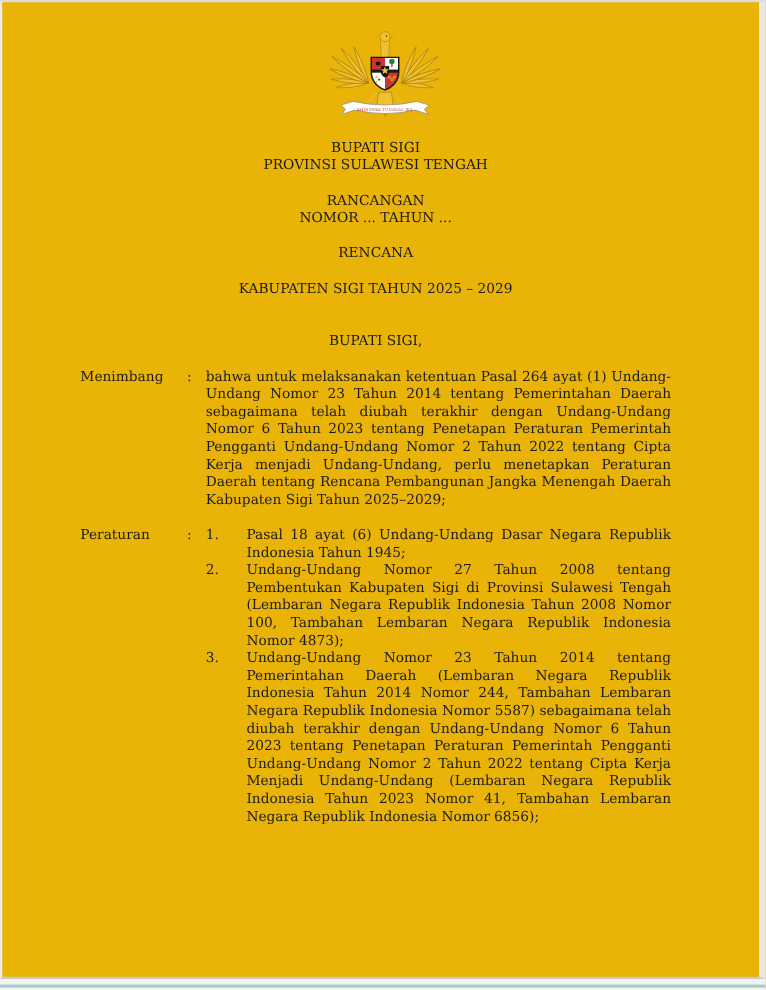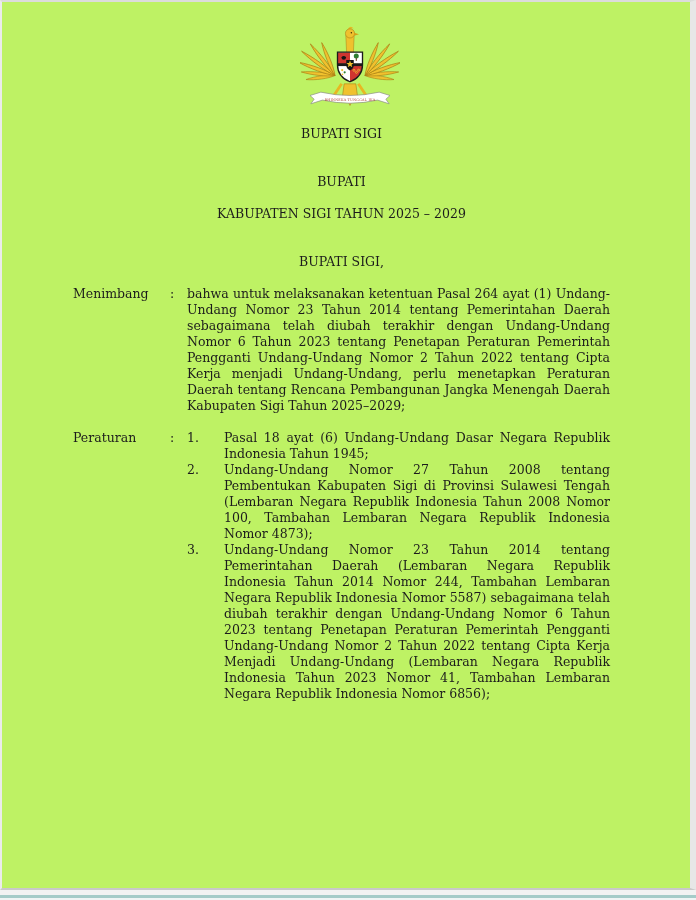--- a/index.html
+++ b/index.html
@@ -3,21 +3,21 @@
 <meta charset="utf-8">
 <style>
   html, body { margin:0; padding:0; }
   body {
     width:696px; height:900px; position:relative; overflow:hidden;
     background:#fff; color:#1c1c1c;
     font-family:"DejaVu Serif", "Liberation Serif", serif;
   }
   .page {
     position:absolute; left:0; top:0; width:696px; height:890px;
-    box-sizing:border-box; background:#bef264;
+    box-sizing:border-box; background:#eab308;
     border-top:2px solid #dcdcdc;
     border-left:2px solid #ebebeb;
     border-right:6px solid #e7e7e7;
     border-bottom:2px solid #c9c9c9;
   }
   .emblem { position:absolute; left:298px; top:20px; width:100px; height:87px; }
   .emblem svg { display:block; width:100%; height:100%; }
   .content {
     position:absolute; left:71px; top:124px; width:537px;
     font-size:12.5px; line-height:16px;
@@ -109,27 +109,30 @@
       <g>
         <path d="M25,84 L12,88 L17,92.5 L13,98 L27,93.5 Q60,101 93,93.5 L107,98 L103,92.5 L108,88 L95,84 Q60,92 25,84 Z" fill="#ffffff" stroke="#8a8a8a" stroke-width="0.8"></path>
         <text x="60" y="95" text-anchor="middle" font-size="4" letter-spacing="0.3" fill="#b03a2e" font-family="DejaVu Serif, serif">BHINNEKA TUNGGAL IKA</text>
       </g>
     </svg>
   </div>
 
   <div class="content">
 
     <div class="center">BUPATI SIGI</div>
+    <div class="center">PROVINSI SULAWESI TENGAH</div>
 
     <div class="gap"></div>
 
+    <div class="center">RANCANGAN</div>
+    <div class="center">NOMOR ... TAHUN ...</div>
 
     <div class="gap"></div>
 
-    <div class="center">BUPATI</div>
+    <div class="center">RENCANA</div>
 
     <div class="gap"></div>
 
     <div class="center">KABUPATEN SIGI TAHUN 2025 – 2029</div>
 
     <div class="gap"></div>
 
 
     <div class="gap"></div>
 

